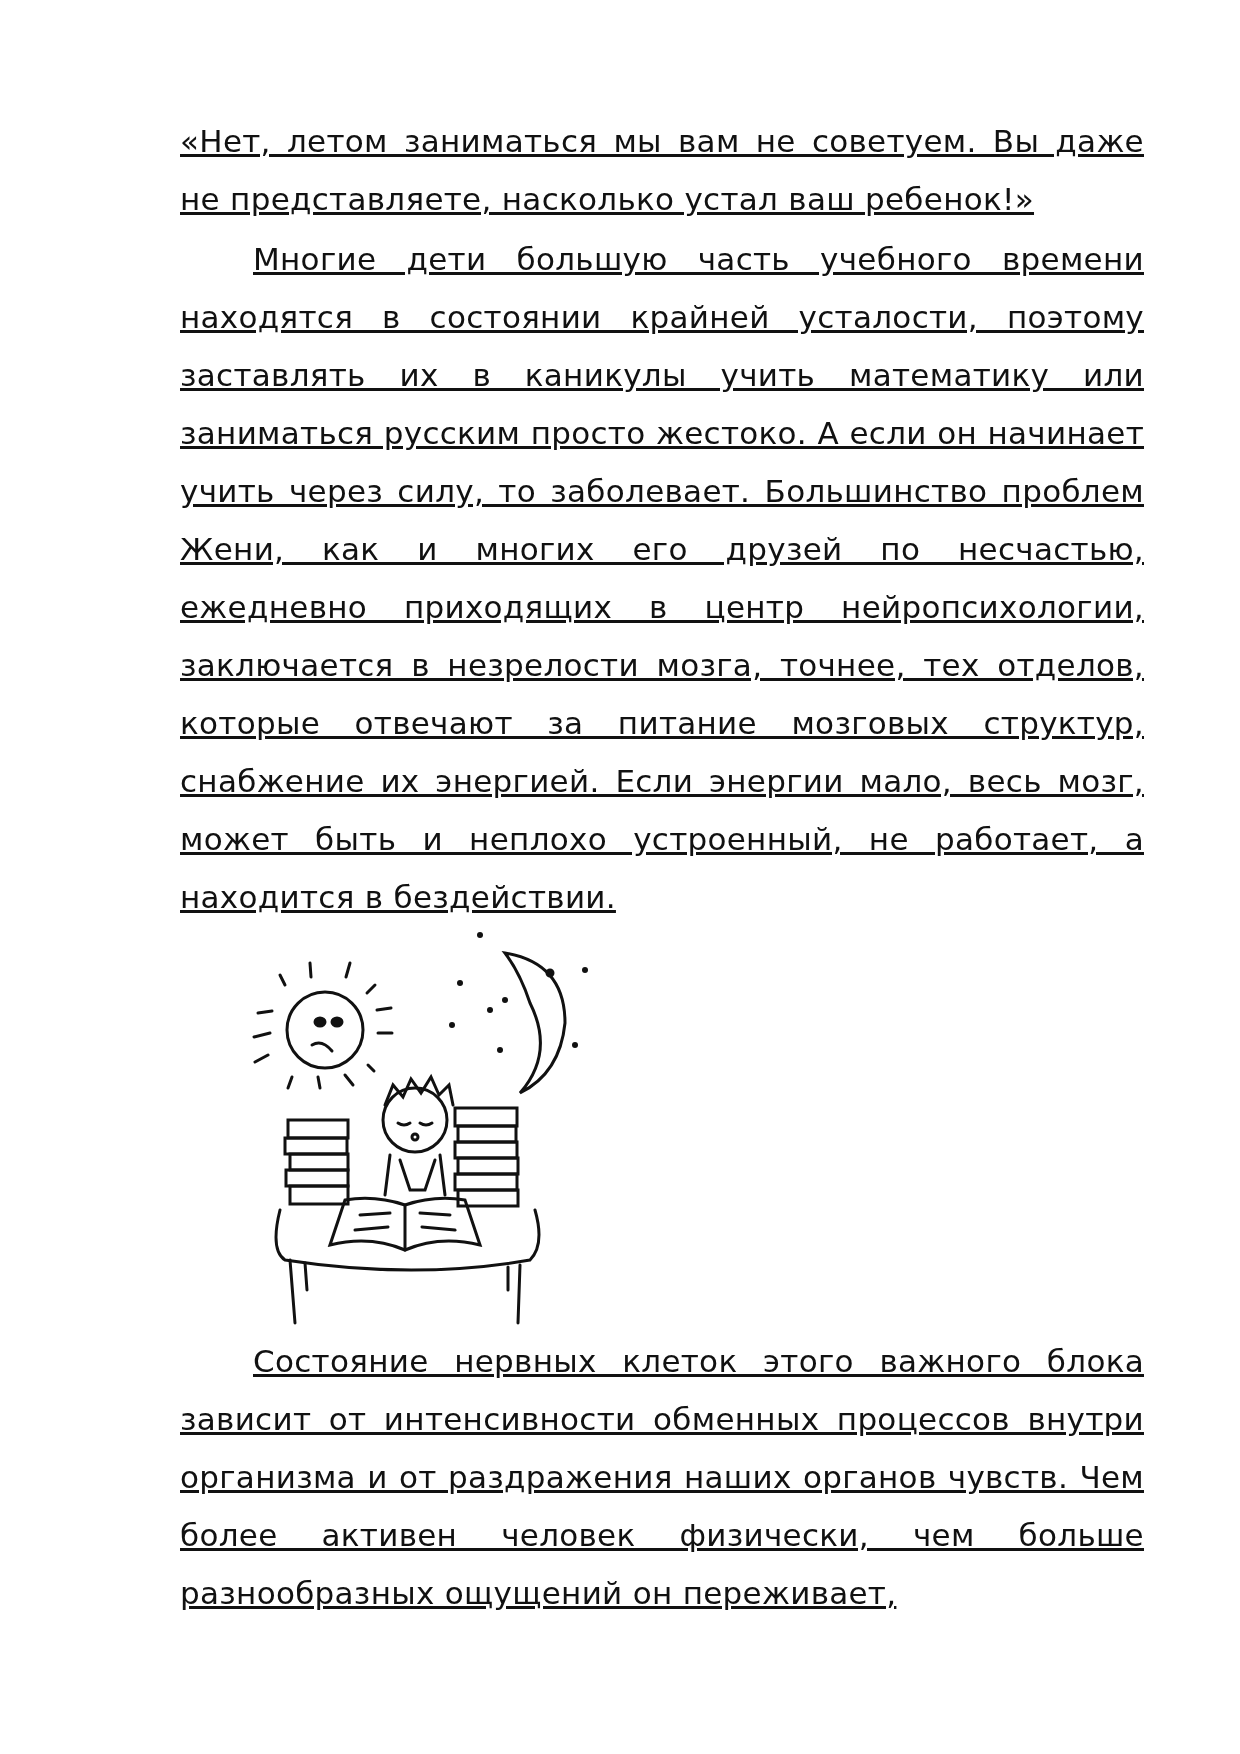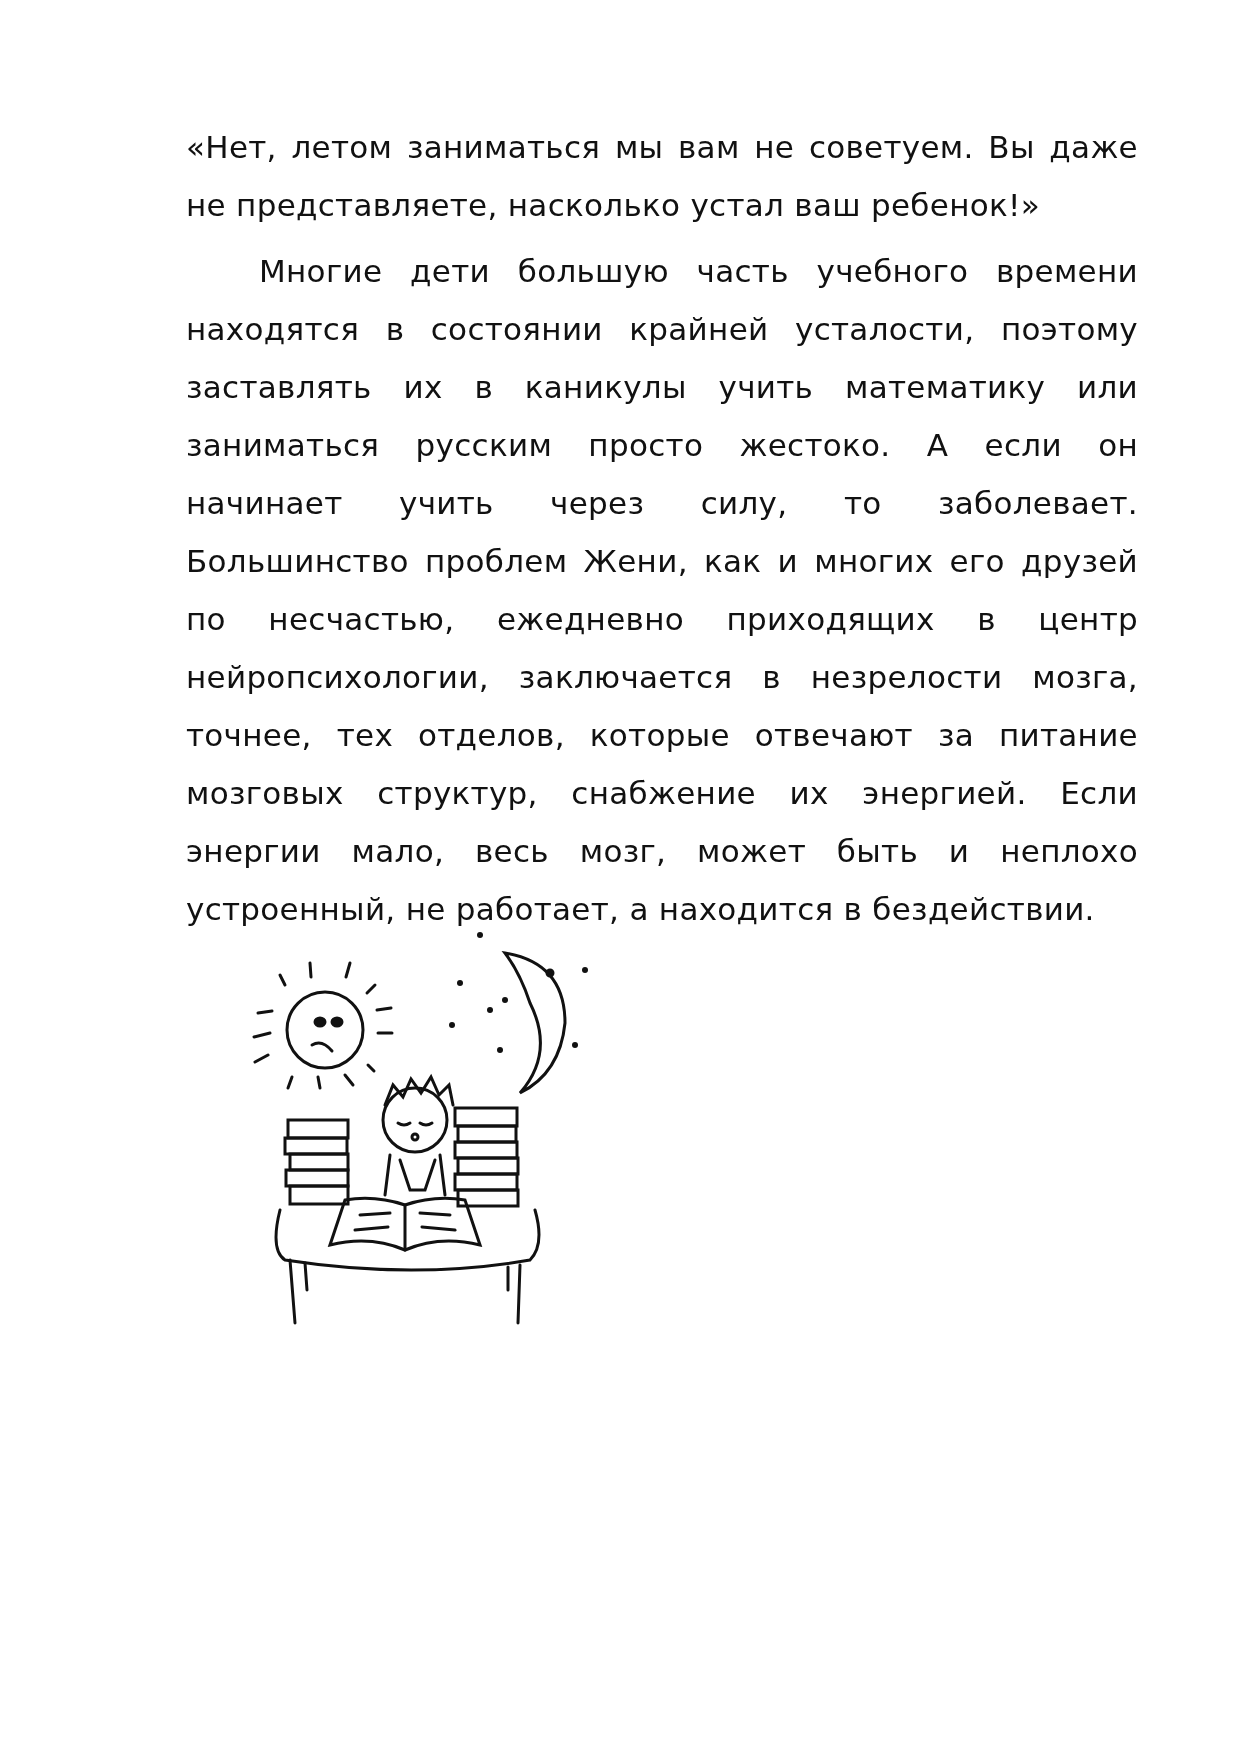--- a/index.html
+++ b/index.html
@@ -3,21 +3,21 @@
   <meta charset="utf-8">
   <style>
     html, body { margin: 0; padding: 0; background: #ffffff; }
     body { width: 1240px; height: 1754px; position: relative; overflow: hidden; }
     .page { position: absolute; left: 0; top: 0; width: 1240px; height: 1754px; background: #fff; }
     .text-block {
       position: absolute; left: 178px; width: 968px;
       font-family: "DejaVu Sans", sans-serif; font-size: 31px; color: #111;
       line-height: 58px; text-align: justify; letter-spacing: 0.3px;
     }
-    .text-block p { margin: 8px; }
+    .text-block p { margin: 2px; text-decoration: underline; }
     .indent { text-indent: 73px; }
     .block1 { top: 110px; }
     .block2 { top: 1330px; }
     .illustration { position: absolute; left: 250px; top: 925px; width: 380px; height: 400px; }
   </style>
 </head>
 <body>
 
 <div class="page">
 
@@ -92,14 +92,17 @@
     </g>
     <g>
       <path d="M30 285 q-10 40 5 50 q130 20 245 0 q15 -15 5 -50"></path>
       <line x1="40" y1="335" x2="45" y2="398"></line>
         <line x1="55" y1="338" x2="57" y2="365"></line>
       <line x1="270" y1="340" x2="268" y2="398"></line>
         <line x1="258" y1="342" x2="258" y2="365"></line>
     </g>
   </svg>
 
+  <div class="text-block block2">
+    <p class="indent">Состояние нервных клеток этого важного блока зависит от интенсивности обменных процессов внутри организма и от раздражения наших органов чувств. Чем более активен человек физически, чем больше разнообразных ощущений он переживает,</p>
+  </div>
 
 </div>
 
 </body></html>

